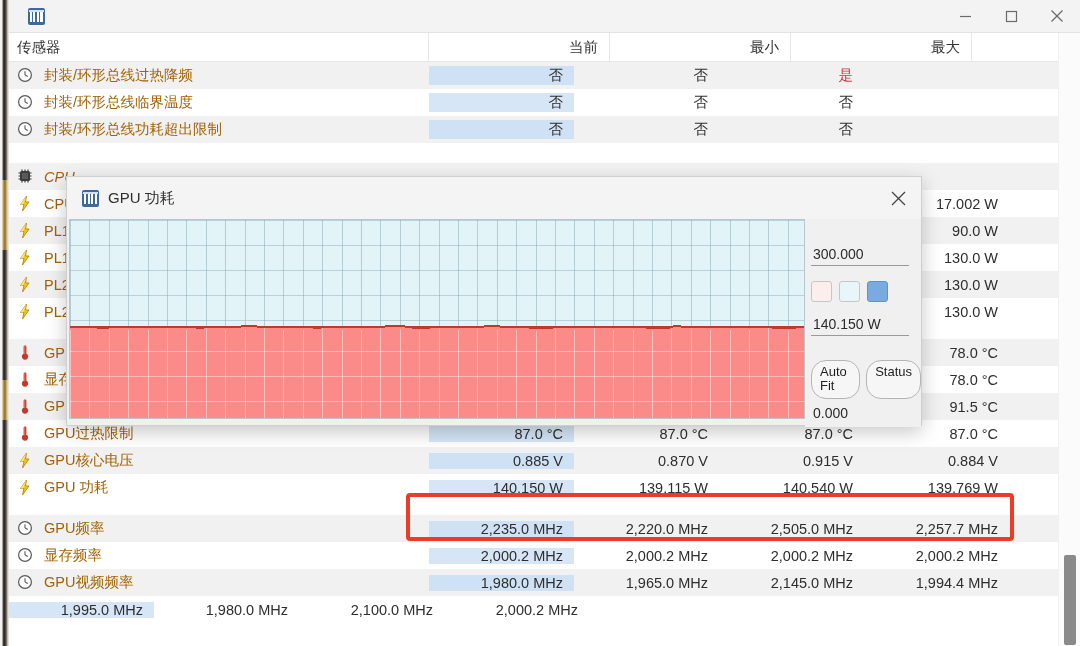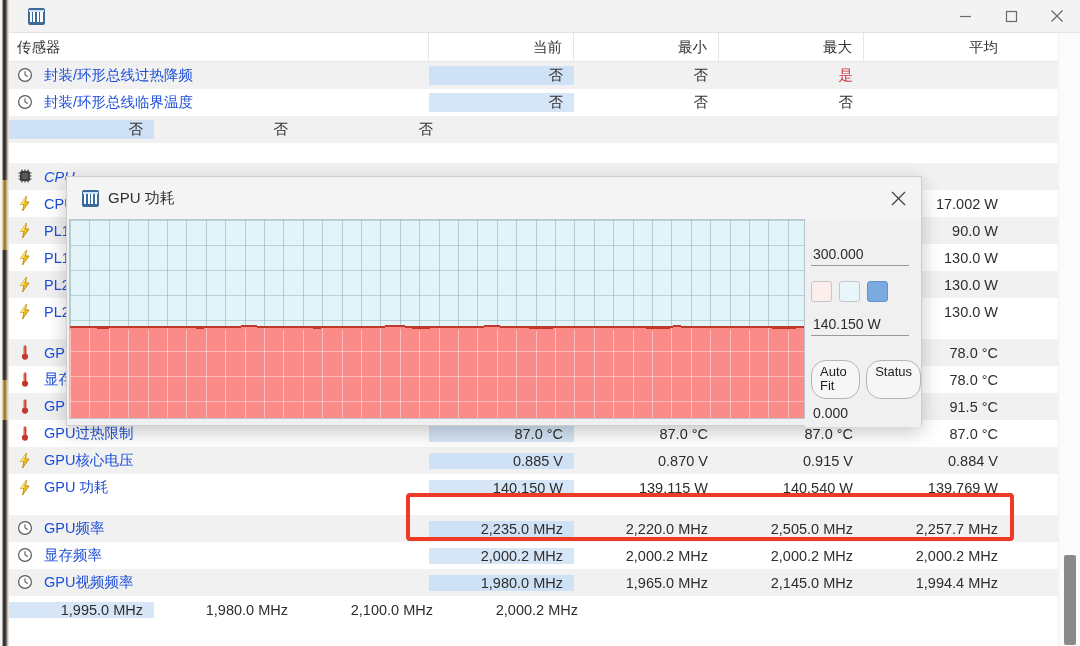--- a/index.html
+++ b/index.html
@@ -76,20 +76,21 @@
   
   .table {
     position: absolute; left: 9px; top: 33px; right: 22px; bottom: 0;
     overflow: hidden;
     background: #ffffff;
   }
   .thead {
     display: flex; height: 29px; align-items: center;
     background: #ffffff;
     border-bottom: 1px solid #e6e6e6;
+    gap: 36px;
   }
   .row {
     display: flex; height: 27px; align-items: center;
     font-size: 14.5px; color: #2e2e2e;
   }
   .row.alt { background: #f1f1f1; }
   .row.spacer { height: 20px; background: #ffffff; }
   .row.spacer2 { height: 14px; background: #ffffff; }
 
   .c-name {
@@ -112,21 +113,21 @@
   .thead .c-val { height:29px; line-height:29px; border-right: 1px solid #e6e6e6; }
   .thead .c-val:last-child { border-right: none; }
 
   .yes-red { color: #cc3344; }
 
   
   .ic { width: 20px; height: 18px; margin-right: 7px; flex: none; position: relative; }
   .ic svg { display:block; }
 
   
-  .nm { font-size: 14.5px; color: #1d4ed8; }
+  .nm { font-size: 14.5px; color: #a16207; }
   .nm.it { font-style: italic; }
 
   
   .scrollbar {
     position: absolute; right: 0; top: 33px;
     width: 22px; height: 613px;
     background: #fbfbfb;
     border-left: 1px solid #f0f0f0;
   }
   .scroll-thumb {
@@ -319,20 +320,30 @@
               </svg>
             </span>
             <span class="nm">封装/环形总线临界温度</span>
           </div>
           <div class="c-val cur">否</div>
           <div class="c-val">否</div>
           <div class="c-val">否</div>
           <div class="c-val"></div>
         </div>
         <div class="row alt">
+          <div class="c-name">
+            <span class="ic">
+              <svg width="16" height="16" viewBox="0 0 16 16">
+                <circle cx="8" cy="8" r="6.4" fill="#ffffff" stroke="#5a5a5a" stroke-width="1.2"></circle>
+                <line x1="8" y1="8" x2="8" y2="4.2" stroke="#5a5a5a" stroke-width="1.1"></line>
+                <line x1="8" y1="8" x2="10.8" y2="9.6" stroke="#5a5a5a" stroke-width="1.1"></line>
+              </svg>
+            </span>
+            <span class="nm">封装/环形总线功耗超出限制</span>
+          </div>
           <div class="c-val cur">否</div>
           <div class="c-val">否</div>
           <div class="c-val">否</div>
           <div class="c-val"></div>
         </div>
         <div class="row spacer"></div>
         <div class="row alt">
           <div class="c-name">
             <span class="ic">
               <svg width="16" height="16" viewBox="0 0 16 16">

